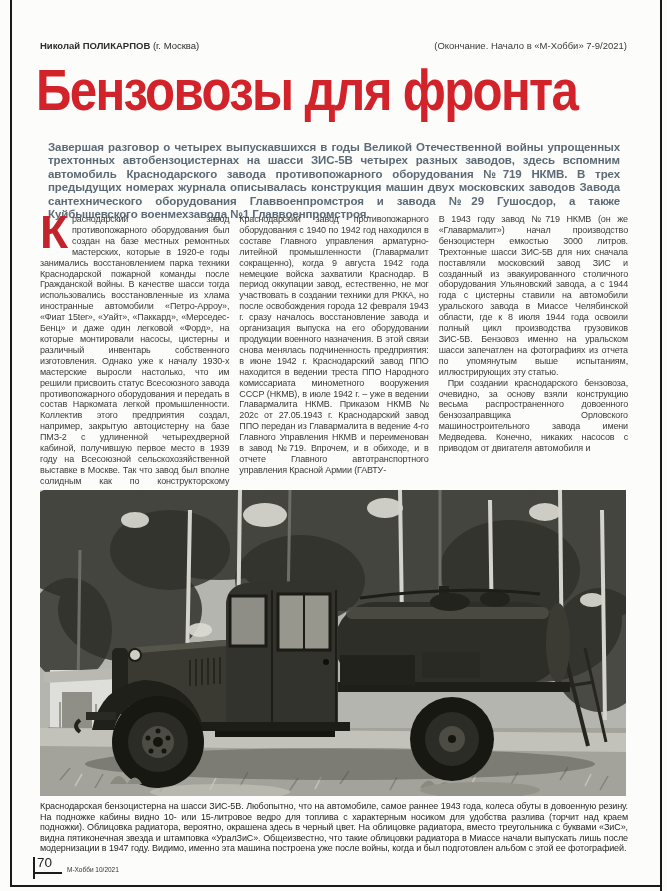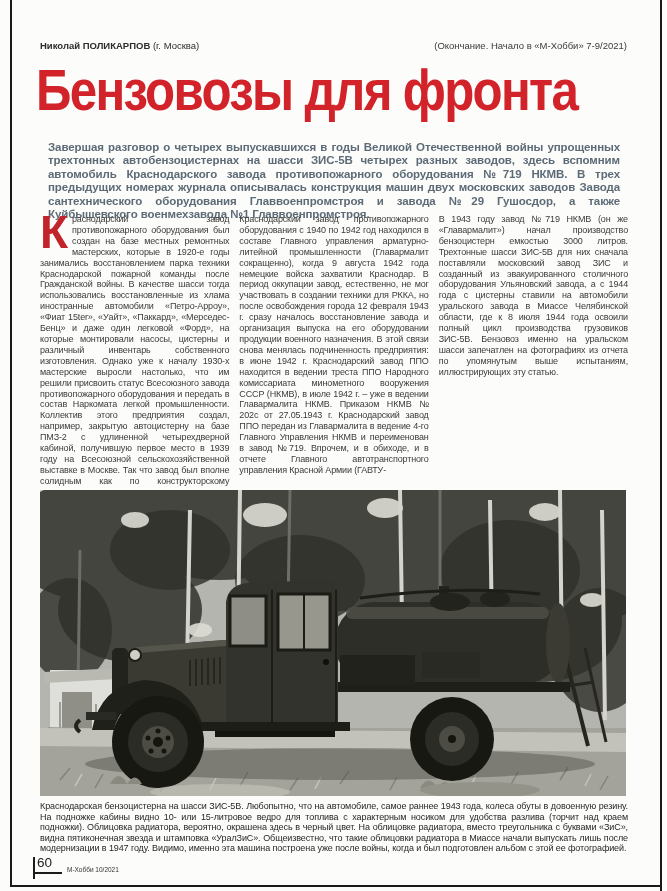--- a/index.html
+++ b/index.html
@@ -76,20 +76,21 @@
 
   <div class="columns">
     <div class="col">
       <p><span class="dropcap" style="color:#c2242b;">К</span><span>раснодарский завод противопожарного оборудования был создан на базе местных ремонтных мастерских, которые в 1920-е годы занимались восстановлением парка техники Краснодарской пожарной команды после Гражданской войны. В качестве шасси тогда использовались восстановленные из хлама иностранные автомобили «Петро-Арроу», «Фиат 15ter», «Уайт», «Паккард», «Мерседес-Бенц» и даже один легковой «Форд», на которые монтировали насосы, цистерны и различный инвентарь собственного изготовления. Однако уже к началу 1930-х мастерские выросли настолько, что им решили присвоить статус Всесоюзного завода противопожарного оборудования и передать в состав Наркомата легкой промышленности. Коллектив этого предприятия создал, например, закрытую автоцистерну на базе ПМЗ-2 с удлиненной четырехдверной кабиной, получившую первое место в 1939 году на Всесоюзной сельскохозяйственной выставке в Москве. Так что завод был вполне солидным как по конструкторскому потенциалу, так и по производственным возможностям.</span></p>
     </div>
     <div class="col">
       <p>Краснодарский завод противопожарного оборудования с 1940 по 1942 год находился в составе Главного управления арматурно-литейной промышленности (Главармалит сокращенно), когда 9 августа 1942 года немецкие войска захватили Краснодар. В период оккупации завод, естественно, не мог участвовать в создании техники для РККА, но после освобождения города 12 февраля 1943 г. сразу началось восстановление завода и организация выпуска на его оборудовании продукции военного назначения. В этой связи снова менялась подчиненность предприятия: в июне 1942 г. Краснодарский завод ППО находится в ведении треста ППО Народного комиссариата минометного вооружения СССР (НКМВ), в июле 1942 г. – уже в ведении Главармалита НКМВ. Приказом НКМВ № 202с от 27.05.1943 г. Краснодарский завод ППО передан из Главармалита в ведение 4-го Главного Управления НКМВ и переименован в завод №719. Впрочем, и в обиходе, и в отчете Главного автотранспортного управления Красной Армии (ГАВТУ-</p>
     </div>
     <div class="col">
       <p>В 1943 году завод №719 НКМВ (он же «Главармалит») начал производство бензоцистерн емкостью 3000 литров. Трехтонные шасси ЗИС-5В для них сначала поставляли московский завод ЗИС и созданный из эвакуированного столичного оборудования Ульяновский завода, а с 1944 года с цистерны ставили на автомобили уральского завода в Миассе Челябинской области, где к 8 июля 1944 года освоили полный цикл производства грузовиков ЗИС-5В. Бензовоз именно на уральском шасси запечатлен на фотографиях из отчета по упомянутым выше испытаниям, иллюстрирующих эту статью.</p>
+      <p>При создании краснодарского бензовоза, очевидно, за основу взяли конструкцию весьма распространенного довоенного бензозаправщика Орловского машиностроительного завода имени Медведева. Конечно, никаких насосов с приводом от двигателя автомобиля и</p>
     </div>
   </div>
 
   <figure class="photo">
     <svg viewBox="0 0 586 306" preserveAspectRatio="none">
 
       <rect width="586" height="306" fill="#b5b5af"></rect>
       <rect width="586" height="42" fill="#cfcfc8"></rect>
 
       <g fill="#45453f">
@@ -233,17 +234,17 @@
       <ellipse cx="440" cy="300" rx="60" ry="8" fill="#93938a"></ellipse>
       <ellipse cx="180" cy="302" rx="70" ry="8" fill="#c6c6bd" opacity="0.6"></ellipse>
     </svg>
   </figure>
 
   <p class="caption">Краснодарская бензоцистерна на шасси ЗИС-5В. Любопытно, что на автомобиле, самое раннее 1943 года, колеса обуты в довоенную резину. На подножке кабины видно 10- или 15-литровое ведро для топлива с характерным носиком для удобства разлива (торчит над краем подножки). Облицовка радиатора, вероятно, окрашена здесь в черный цвет. На облицовке радиатора, вместо треугольника с буквами «ЗиС», видна пятиконечная звезда и штамповка «УралЗиС». Общеизвестно, что такие облицовки радиатора в Миассе начали выпускать лишь после модернизации в 1947 году. Видимо, именно эта машина построена уже после войны, когда и был подготовлен альбом с этой ее фотографией.</p>
 
   <div class="pagefoot">
     <div class="pf-vline"></div>
     <div class="pf-hline"></div>
-    <div class="pf-num">60</div>
+    <div class="pf-num">70</div>
     <div class="pf-issue">М-Хобби 10/2021</div>
   </div>
 
 </div>
 
 </body></html>

